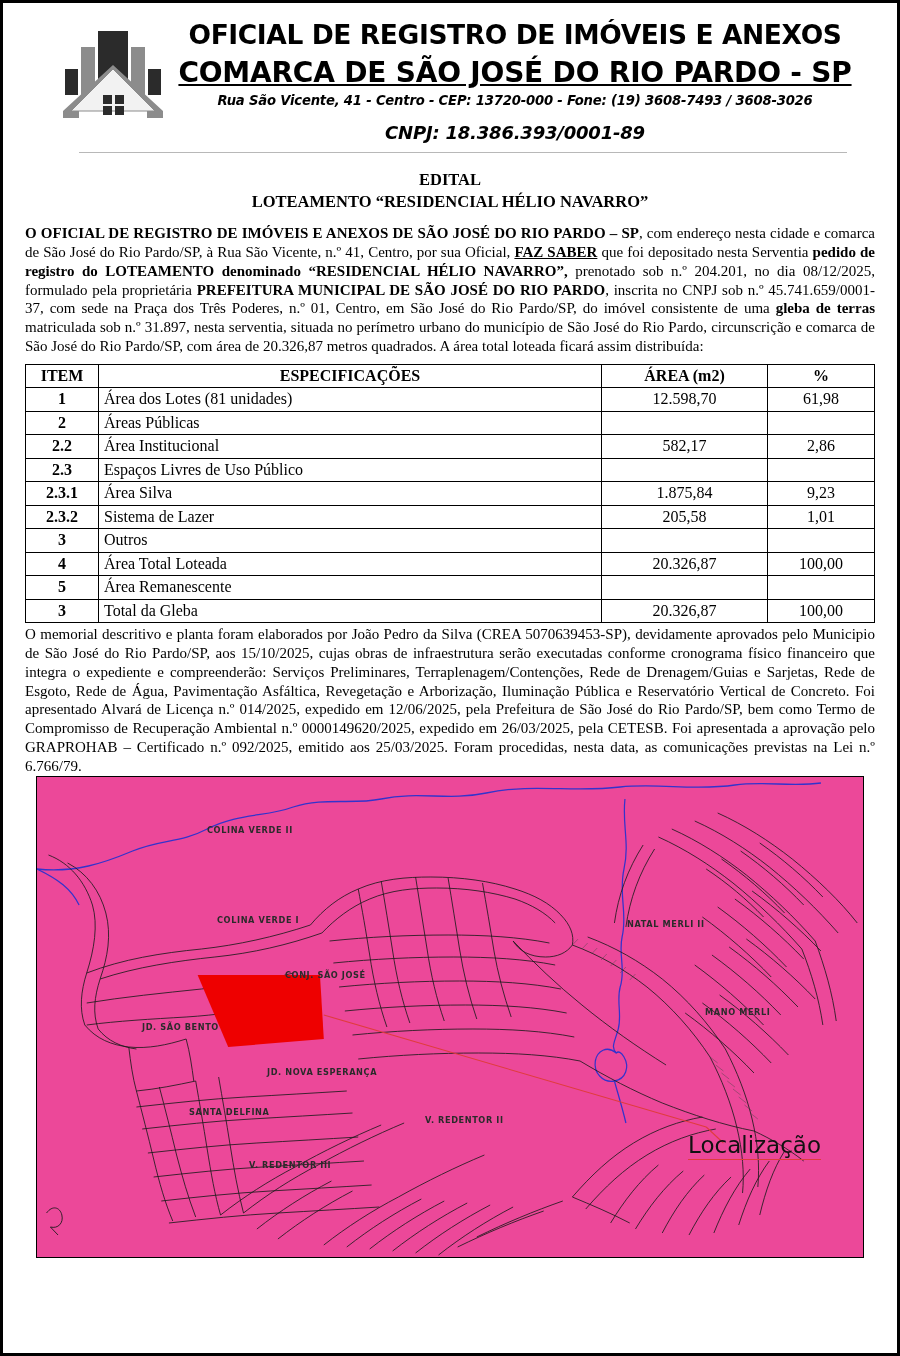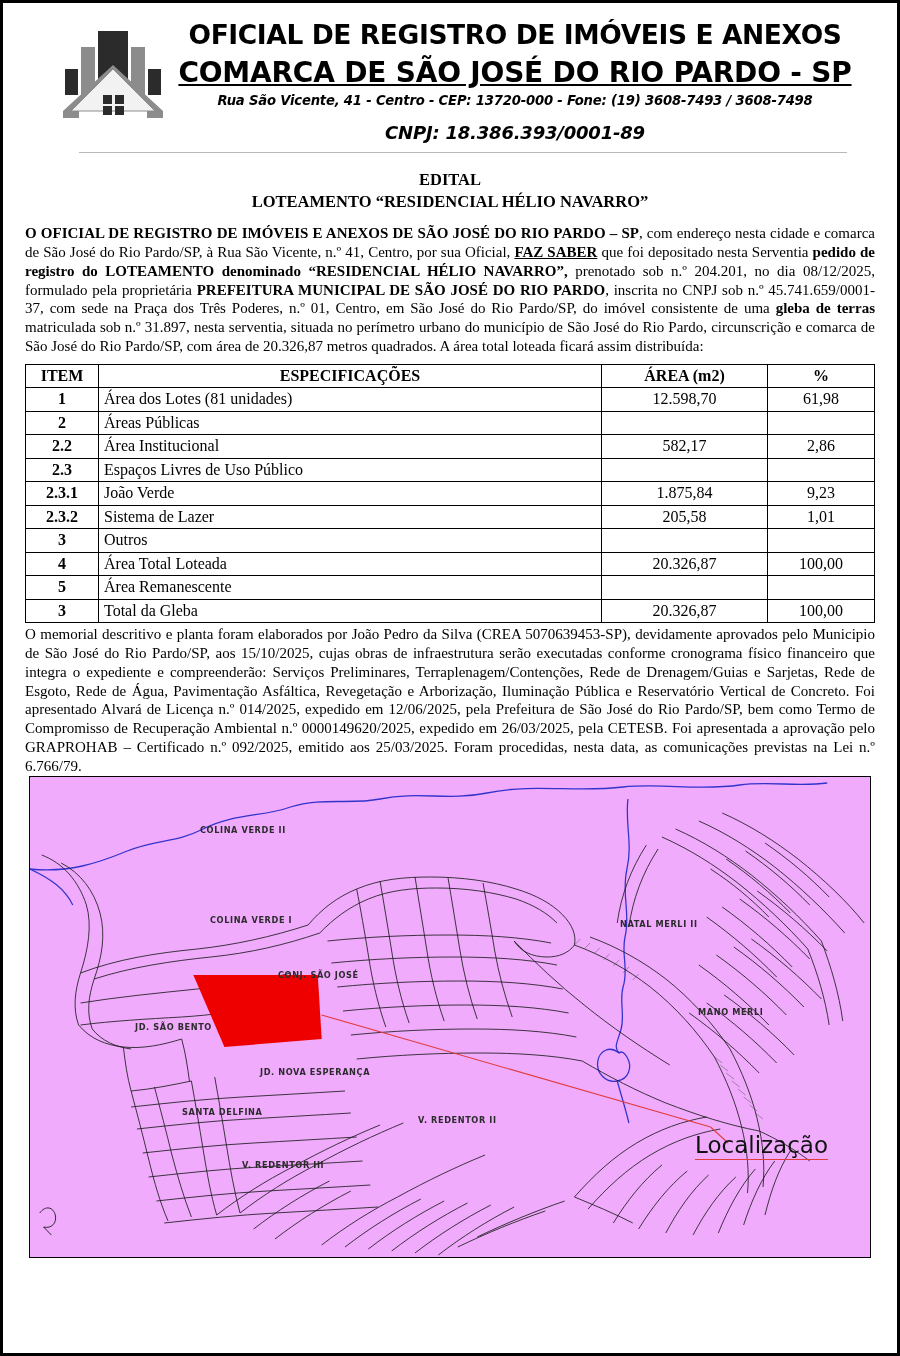--- a/index.html
+++ b/index.html
@@ -77,23 +77,23 @@
   .c-area{width:155px;text-align:center;}
   .c-pct{width:96px;text-align:center;}
   
   .loc-label{
     font-family:"DejaVu Sans", sans-serif;
     font-weight:bold;font-size:14.6px;
     margin:14px 0 6px 4px;letter-spacing:0.1px;
   }
   .loc-label span.colon{font-weight:normal;}
   .map-box{
-    position:relative;margin:0 4px;
+    position:relative;margin:0 11px;
     height:480px;border:1.6px solid #000;
-    background:#f0abfc;overflow:hidden;text-align:right;
+    background:#ec4899;overflow:hidden;text-align:right;
   }
   .map-svg{position:absolute;inset:0;width:100%;height:100%;}
   .mlabel{
     position:absolute;
     font-family:"DejaVu Sans", sans-serif;
     font-weight:bold;font-size:8.2px;color:#2b2b2b;
     letter-spacing:0.6px;white-space:nowrap;
   }
   .callout{
     position:absolute;right:42px;top:355px;
@@ -122,21 +122,21 @@
         <polygon points="92,86 108,86 108,93 92,93" fill="#8c8c8c"></polygon>
         <rect x="48" y="70" width="9" height="9" fill="#2b2b2b"></rect>
         <rect x="60" y="70" width="9" height="9" fill="#2b2b2b"></rect>
         <rect x="48" y="81" width="9" height="9" fill="#2b2b2b"></rect>
         <rect x="60" y="81" width="9" height="9" fill="#2b2b2b"></rect>
       </svg>
     </div>
     <div class="hdr-text">
       <div class="hdr-l1">OFICIAL DE REGISTRO DE IMÓVEIS E ANEXOS</div>
       <div class="hdr-l2">COMARCA DE SÃO JOSÉ DO RIO PARDO - SP</div>
-      <div class="hdr-l3">Rua São Vicente, 41 - Centro - CEP: 13720-000 - Fone: (19) 3608-7493 / 3608-7498</div>
+      <div class="hdr-l3">Rua São Vicente, 41 - Centro - CEP: 13720-000 - Fone: (19) 3608-7493 / 3608-3026</div>
       <div class="hdr-l4">CNPJ: 18.386.393/0001-89</div>
     </div>
   </div>
   <div class="hdr-rule"></div>
 
   <div class="title-block">
     <div>EDITAL</div>
     <div>LOTEAMENTO “RESIDENCIAL HÉLIO NAVARRO”</div>
   </div>
 
@@ -173,21 +173,21 @@
           <td class="c-pct">2,86</td>
         </tr>
         <tr>
           <td class="c-item">2.3</td>
           <td class="c-spec">Espaços Livres de Uso Público</td>
           <td class="c-area"></td>
           <td class="c-pct"></td>
         </tr>
         <tr>
           <td class="c-item">2.3.1</td>
-          <td class="c-spec">João Verde</td>
+          <td class="c-spec">Área Silva</td>
           <td class="c-area">1.875,84</td>
           <td class="c-pct">9,23</td>
         </tr>
         <tr>
           <td class="c-item">2.3.2</td>
           <td class="c-spec">Sistema de Lazer</td>
           <td class="c-area">205,58</td>
           <td class="c-pct">1,01</td>
         </tr>
         <tr>

